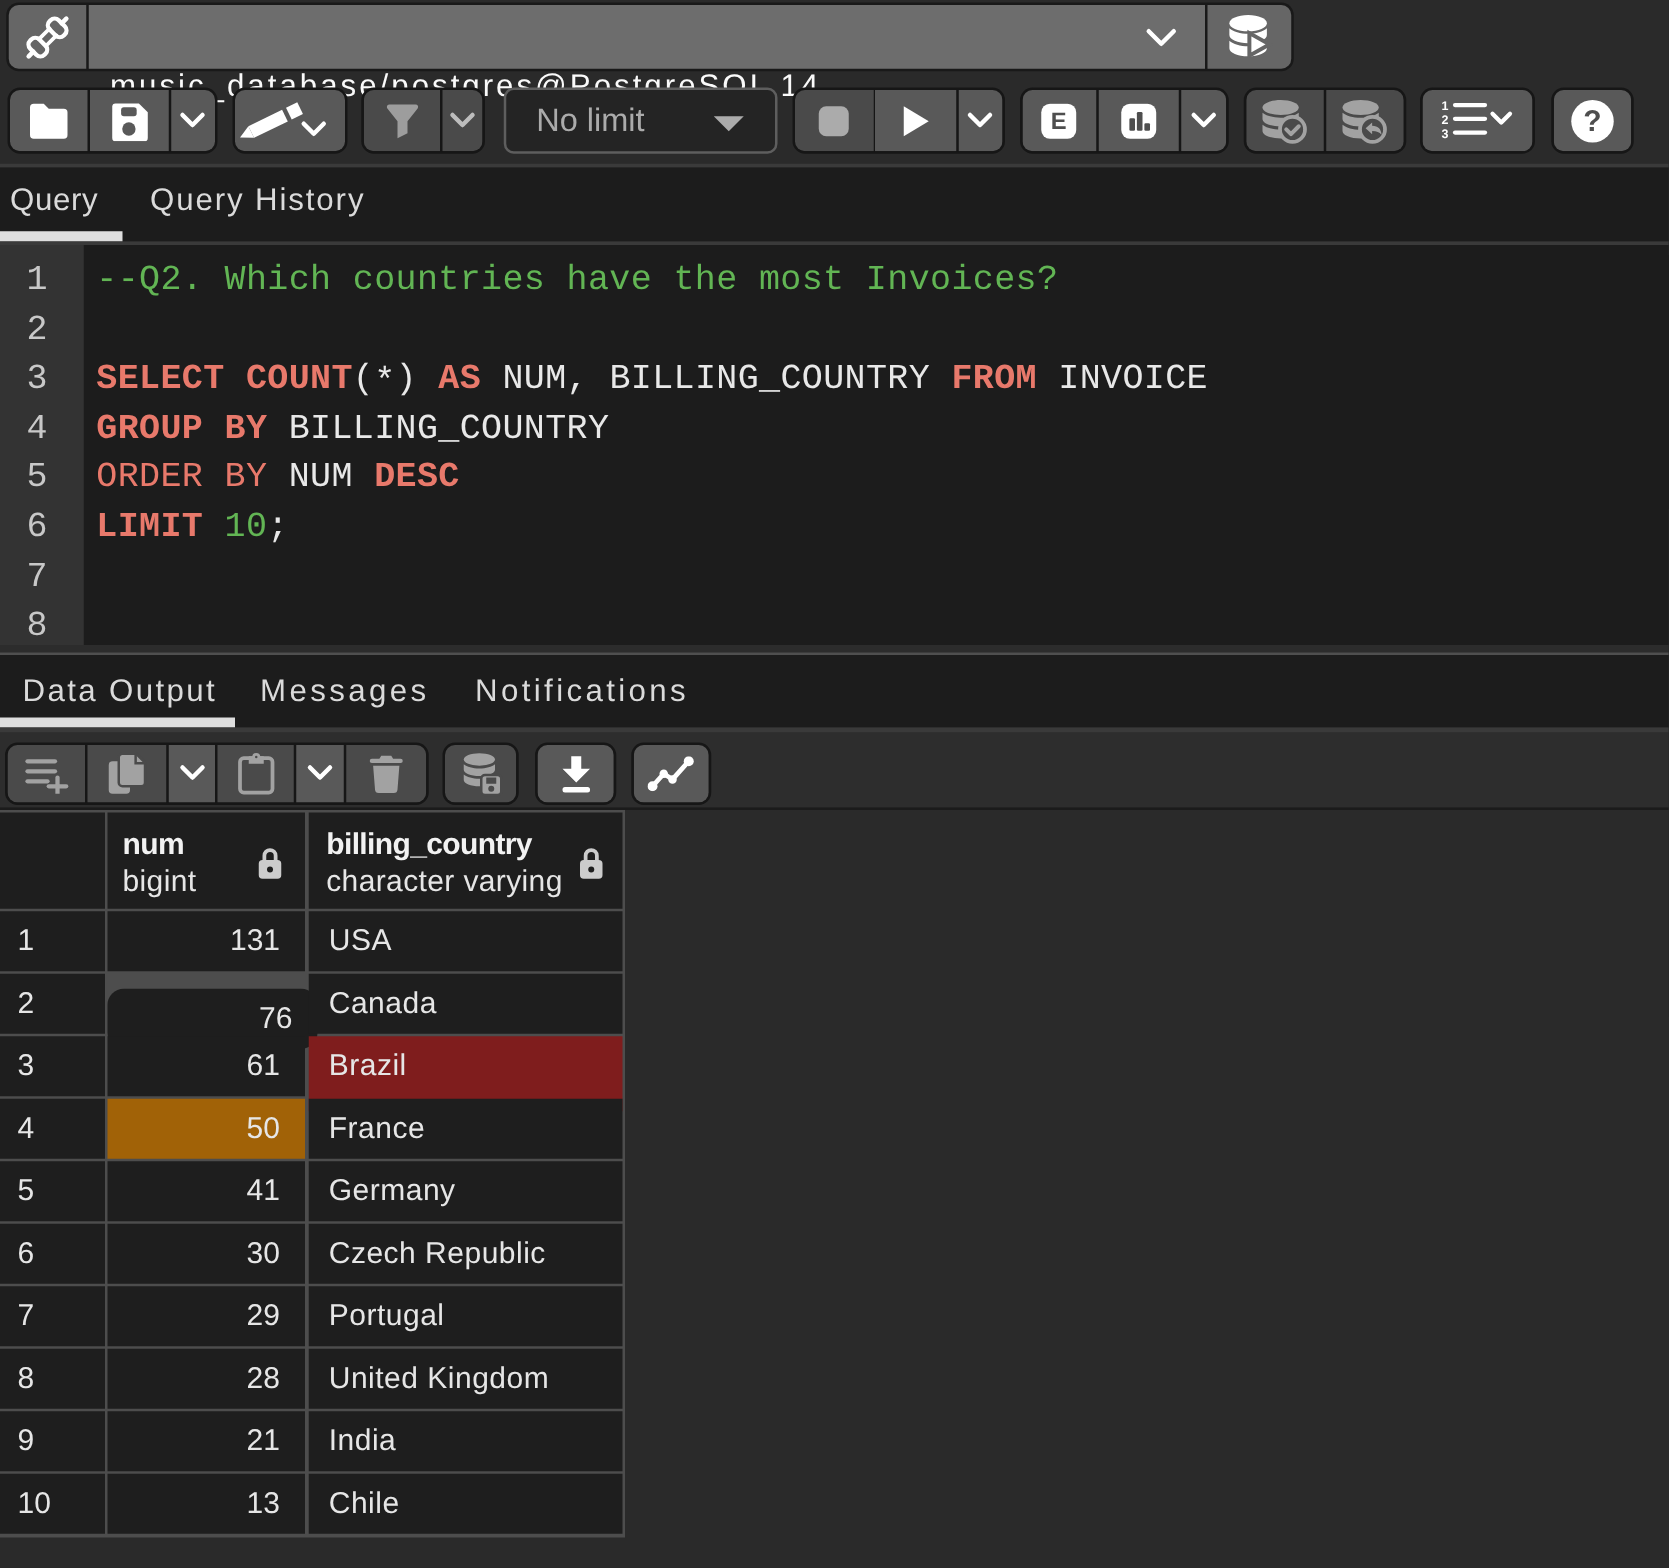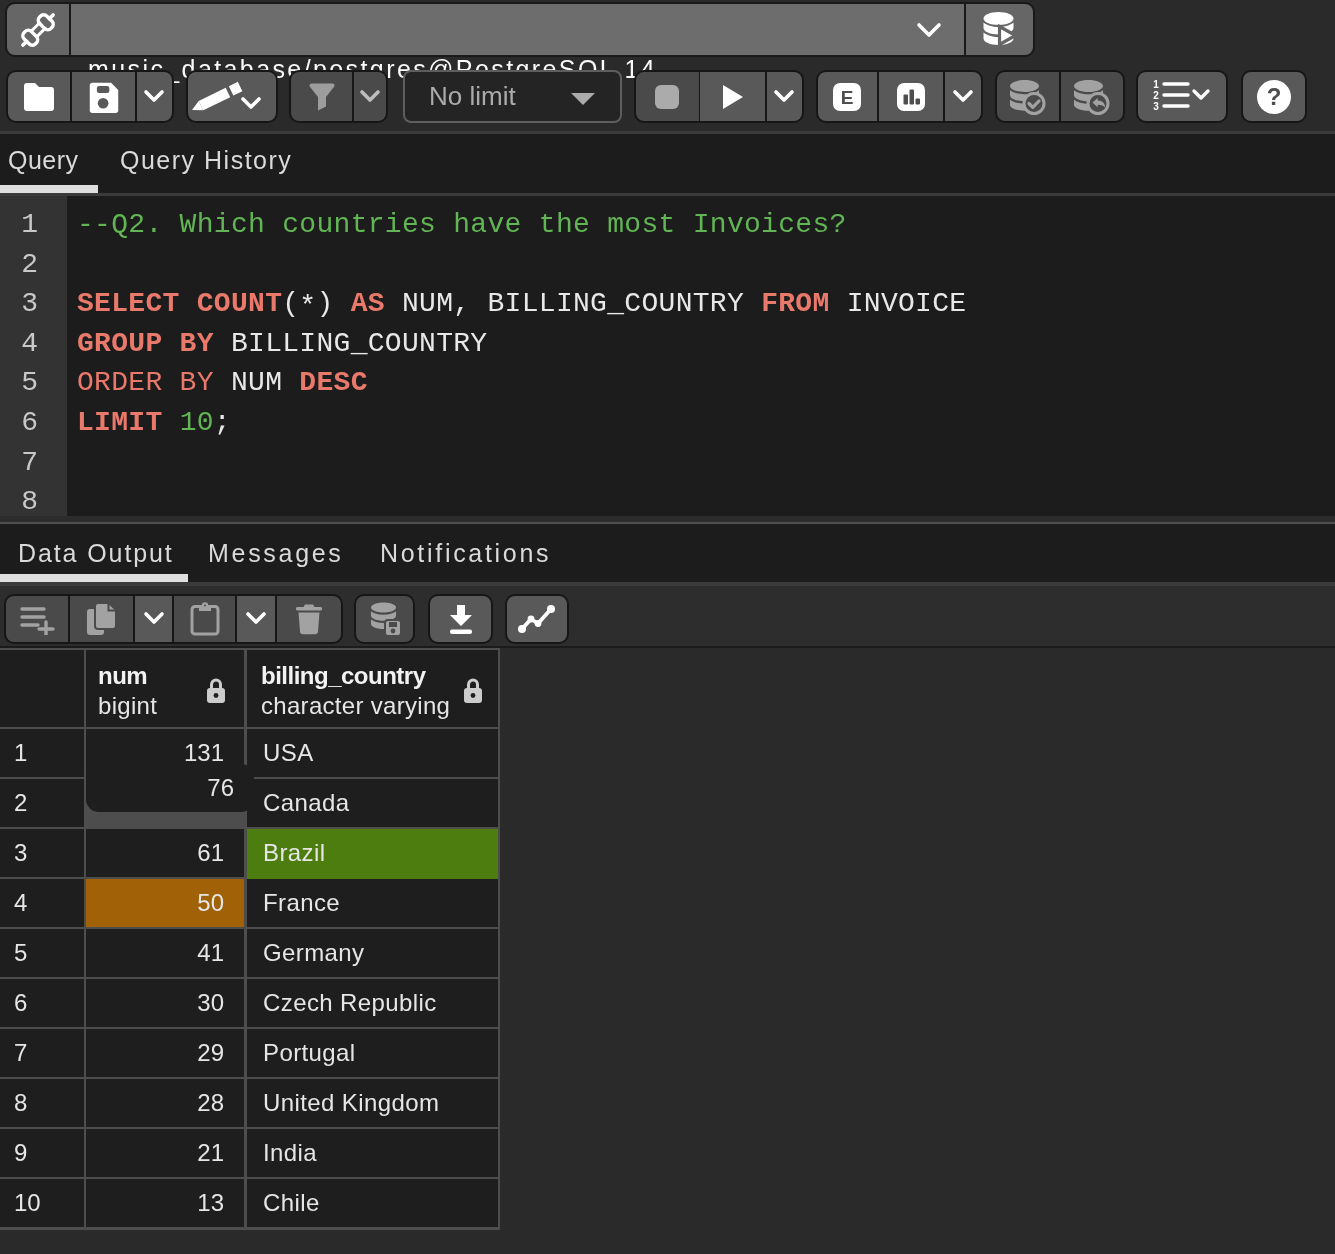--- a/index.html
+++ b/index.html
@@ -347,33 +347,33 @@
         </div>
     <div class="abs" style="left:86px; top:81px; width:158px; height:48px; background:#1e1e1e;">
           <div class="abs" style="right:20px; top:0; height:48px; line-height:48px; font-size:24px; color:#e6e6e6;">131</div>
         </div>
     <div class="abs" style="left:247px; top:81px; width:251px; height:48px; background:#1e1e1e;">
           <div class="abs" style="left:16px; top:0; height:48px; line-height:48px; font-size:24px; letter-spacing:0.4px; color:#e6e6e6;">USA</div>
         </div>
     <div class="abs" style="left:0; top:131px; width:84px; height:48px; background:#1e1e1e;">
           <div class="abs" style="left:14px; top:0; height:48px; line-height:48px; font-size:24px; color:#e6e6e6;">2</div>
         </div>
-    <div class="abs" style="left:86px; top:116px; width:168px; height:48px; background:#1e1e1e;border-radius:13px;">
+    <div class="abs" style="left:86px; top:143px; width:168px; height:48px; background:#1e1e1e;border-radius:13px;">
           <div class="abs" style="right:20px; top:0; height:48px; line-height:48px; font-size:24px; color:#e6e6e6;">76</div>
         </div>
     <div class="abs" style="left:247px; top:131px; width:251px; height:48px; background:#1e1e1e;">
           <div class="abs" style="left:16px; top:0; height:48px; line-height:48px; font-size:24px; letter-spacing:0.4px; color:#e6e6e6;">Canada</div>
         </div>
     <div class="abs" style="left:0; top:181px; width:84px; height:48px; background:#1e1e1e;">
           <div class="abs" style="left:14px; top:0; height:48px; line-height:48px; font-size:24px; color:#e6e6e6;">3</div>
         </div>
     <div class="abs" style="left:86px; top:181px; width:158px; height:48px; background:#1e1e1e;">
           <div class="abs" style="right:20px; top:0; height:48px; line-height:48px; font-size:24px; color:#e6e6e6;">61</div>
         </div>
-    <div class="abs" style="left:247px; top:181px; width:251px; height:60px; background:#4d7c0f;">
+    <div class="abs" style="left:247px; top:181px; width:251px; height:60px; background:#7f1d1d;">
           <div class="abs" style="left:16px; top:0; height:48px; line-height:48px; font-size:24px; letter-spacing:0.4px; color:#e6e6e6;">Brazil</div>
         </div>
     <div class="abs" style="left:0; top:231px; width:84px; height:48px; background:#1e1e1e;">
           <div class="abs" style="left:14px; top:0; height:48px; line-height:48px; font-size:24px; color:#e6e6e6;">4</div>
         </div>
     <div class="abs" style="left:86px; top:231px; width:158px; height:48px; background:#a16207;">
           <div class="abs" style="right:20px; top:0; height:48px; line-height:48px; font-size:24px; color:#e6e6e6;">50</div>
         </div>
     <div class="abs" style="left:247px; top:231px; width:251px; height:48px; background:#1e1e1e;">
           <div class="abs" style="left:16px; top:0; height:48px; line-height:48px; font-size:24px; letter-spacing:0.4px; color:#e6e6e6;">France</div>

